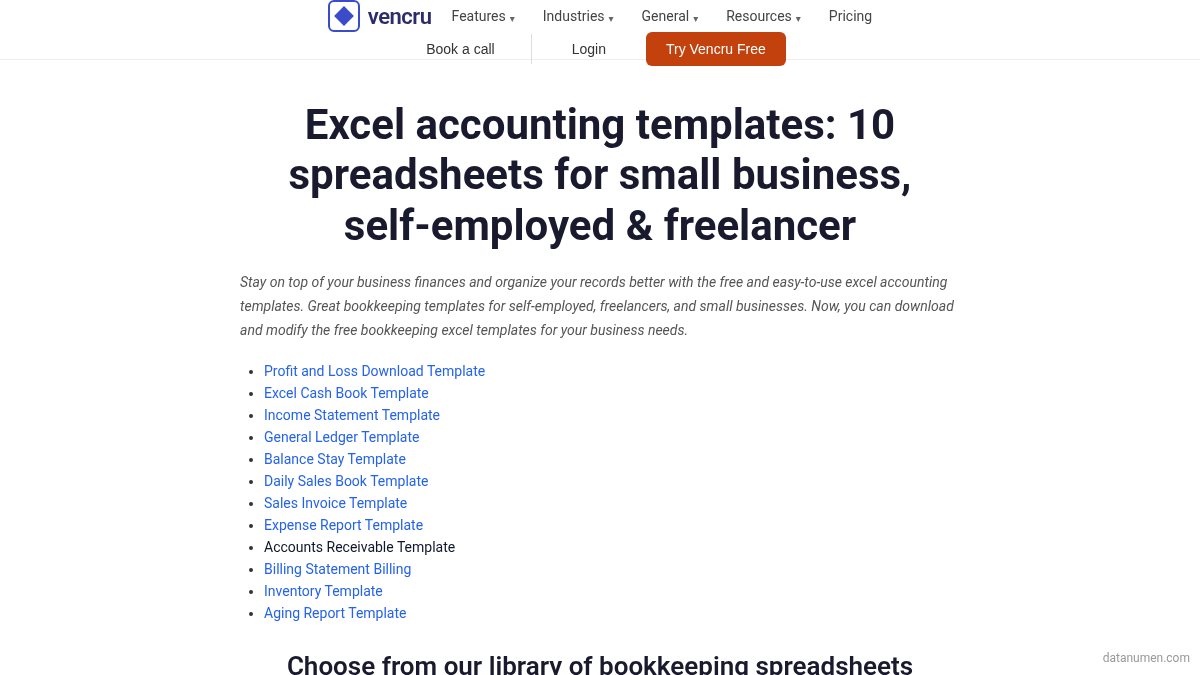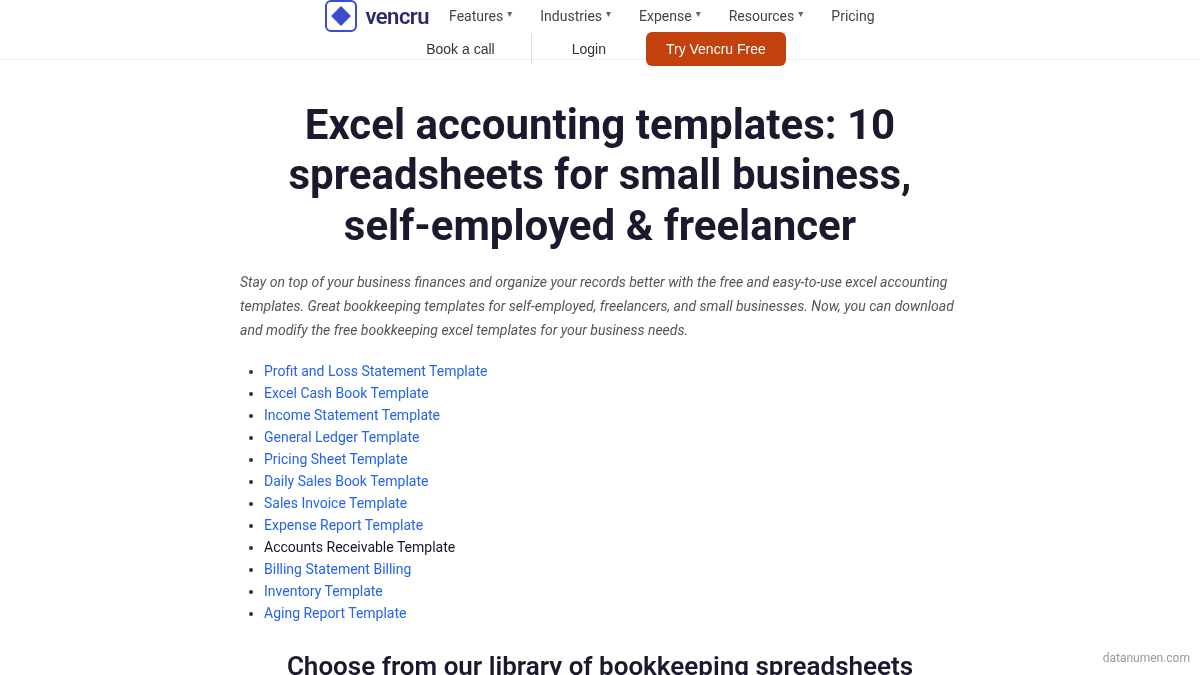--- a/index.html
+++ b/index.html
@@ -5,21 +5,21 @@
     * { margin: 0; padding: 0; box-sizing: border-box; }
     body { font-family: -apple-system, BlinkMacSystemFont, 'Segoe UI', Roboto, sans-serif; font-size: 14px; color: #333; background: #fff; }
 
     
     .header { display: flex; align-items: center; justify-content: space-between; padding: 0 40px; height: 60px; border-bottom: 1px solid #eee; flex-direction: column; }
     .logo { display: flex; align-items: center; gap: 8px; }
     .logo-icon { width: 32px; height: 32px; border: 2px solid #3b4cca; border-radius: 6px; display: flex; align-items: center; justify-content: center; }
     .logo-diamond { width: 14px; height: 14px; background: #3b4cca; transform: rotate(45deg); }
     .logo-text { font-size: 22px; font-weight: 600; color: #2c2c6c; letter-spacing: -0.5px; }
     .nav { display: flex; align-items: center; gap: 28px; margin-left: 20px; }
-    .nav-item { font-size: 14px; color: #444; cursor: pointer; display: flex; align-items: flex-start; gap: 4px; }
+    .nav-item { font-size: 14px; color: #444; cursor: pointer; display: flex; align-items: flex-end; gap: 4px; }
     .chevron { font-size: 10px; color: #666; }
     .header-left { display: flex; align-items: center; }
     .header-right { display: flex; align-items: center; gap: 24px; }
     .divider-v { width: 1px; height: 30px; background: #ddd; }
     .btn-book { font-size: 14px; color: #333; cursor: pointer; background: none; border: none; padding: 8px 12px; }
     .btn-login { font-size: 14px; color: #333; cursor: pointer; background: none; border: none; padding: 8px 16px; }
     .btn-try { font-size: 14px; color: #fff; background: #c2410c; border: none; border-radius: 6px; padding: 9px 20px; cursor: pointer; font-weight: 500; }
 
     
     .main { max-width: 760px; margin: 0 auto; padding: 40px 20px 20px; }
@@ -55,21 +55,21 @@
       <nav class="nav">
         <span class="nav-item">
           <span>Features</span>
           <span class="chevron">▾</span>
         </span>
         <span class="nav-item">
           <span>Industries</span>
           <span class="chevron">▾</span>
         </span>
         <span class="nav-item">
-          <span>Expense</span>
+          <span>General</span>
           <span class="chevron">▾</span>
         </span>
         <span class="nav-item">
           <span>Resources</span>
           <span class="chevron">▾</span>
         </span>
         <span class="nav-item">
           <span>Pricing</span>
         </span>
       </nav>
@@ -85,25 +85,25 @@
 
 <main class="main">
 
   <section class="hero">
     <h1>Excel accounting templates: 10 spreadsheets for small business, self-employed &amp; freelancer</h1>
   </section>
 
   <p class="hero-desc">Stay on top of your business finances and organize your records better with the free and easy-to-use excel accounting templates. Great bookkeeping templates for self-employed, freelancers, and small businesses.  Now, you can download and modify the free bookkeeping excel templates for your business needs.</p>
 
   <ul class="toc-list">
-    <li><a style="color: rgb(37, 99, 235); text-decoration: none;">Profit and Loss Statement Template</a></li>
+    <li><a style="color: rgb(37, 99, 235); text-decoration: none;">Profit and Loss Download Template</a></li>
     <li><a style="color: rgb(37, 99, 235); text-decoration: none;">Excel Cash Book Template</a></li>
     <li><a style="color: rgb(37, 99, 235); text-decoration: none;">Income Statement Template</a></li>
     <li><a style="color: rgb(37, 99, 235); text-decoration: none;">General Ledger Template</a></li>
-    <li><a style="color: rgb(37, 99, 235); text-decoration: none;">Pricing Sheet Template</a></li>
+    <li><a style="color: rgb(37, 99, 235); text-decoration: none;">Balance Stay Template</a></li>
     <li><a style="color: rgb(37, 99, 235); text-decoration: none;">Daily Sales Book Template</a></li>
     <li><a style="color: rgb(37, 99, 235); text-decoration: none;">Sales Invoice Template</a></li>
     <li><a style="color: rgb(37, 99, 235); text-decoration: none;">Expense Report Template</a></li>
     <li><a style="color: #0f172a; text-decoration: none;">Accounts Receivable Template</a></li>
     <li><a style="color: rgb(37, 99, 235); text-decoration: none;">Billing Statement Billing</a></li>
     <li><a style="color: rgb(37, 99, 235); text-decoration: none;">Inventory Template</a></li>
     <li><a style="color: rgb(37, 99, 235); text-decoration: none;">Aging Report Template</a></li>
   </ul>
 
   <h2 class="choose-heading">Choose from our library of bookkeeping spreadsheets</h2>

